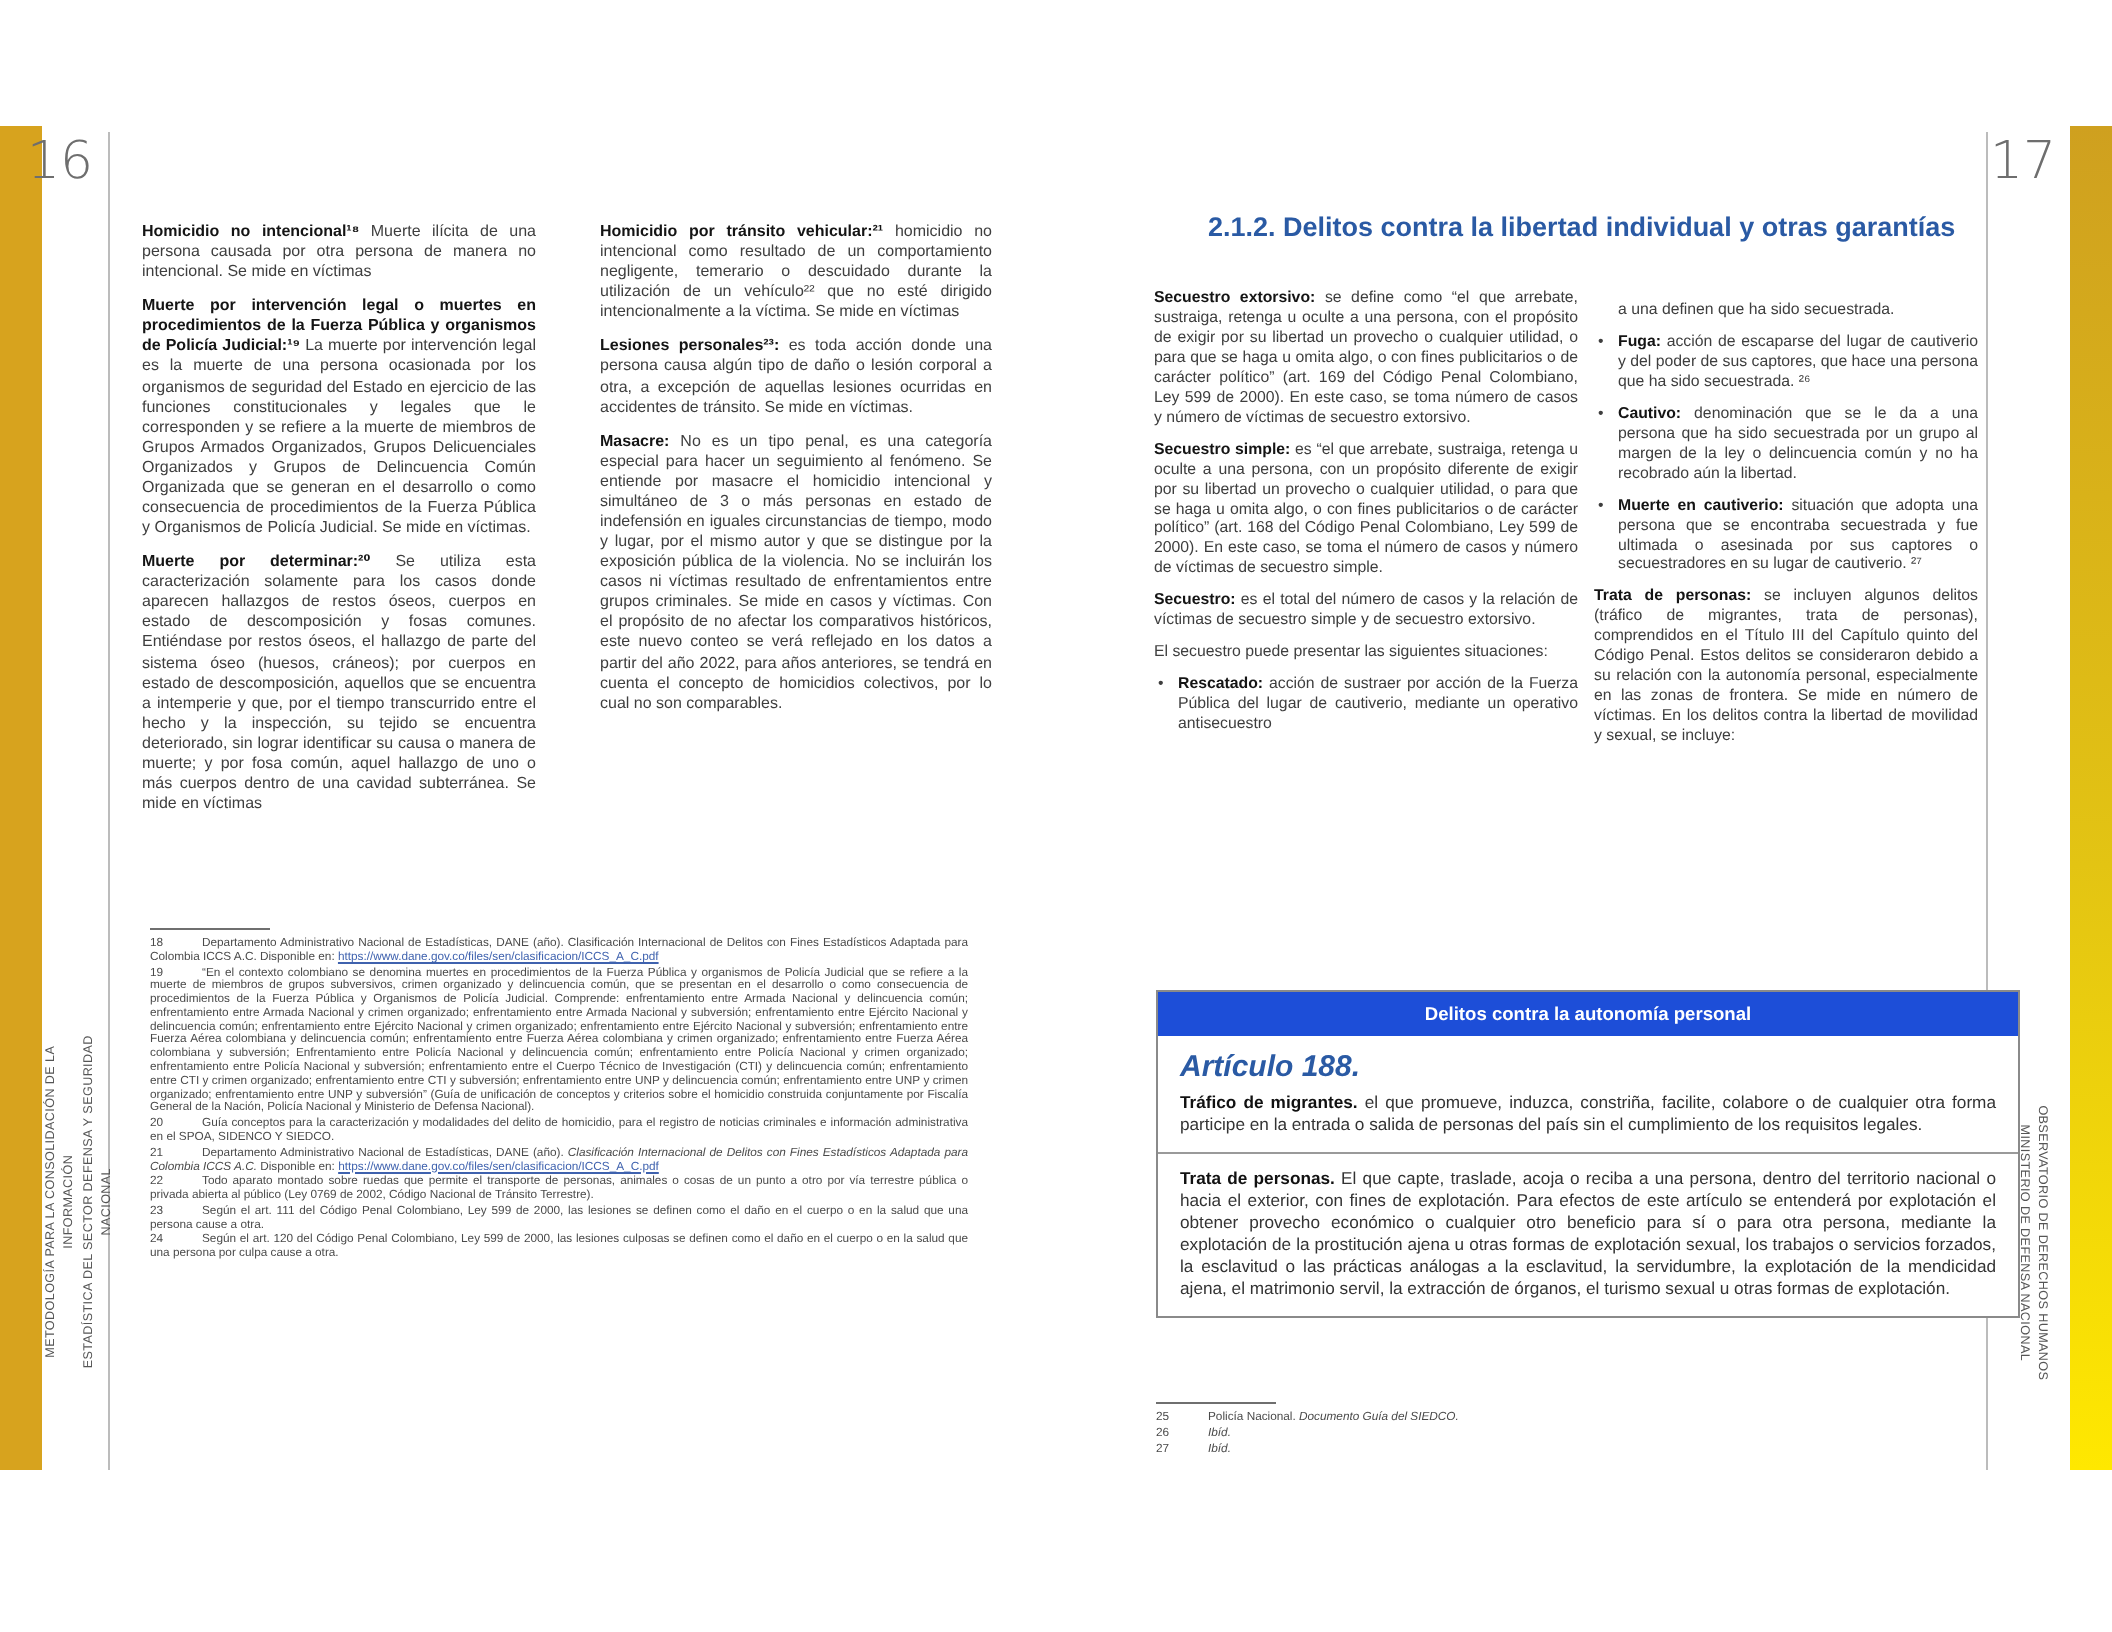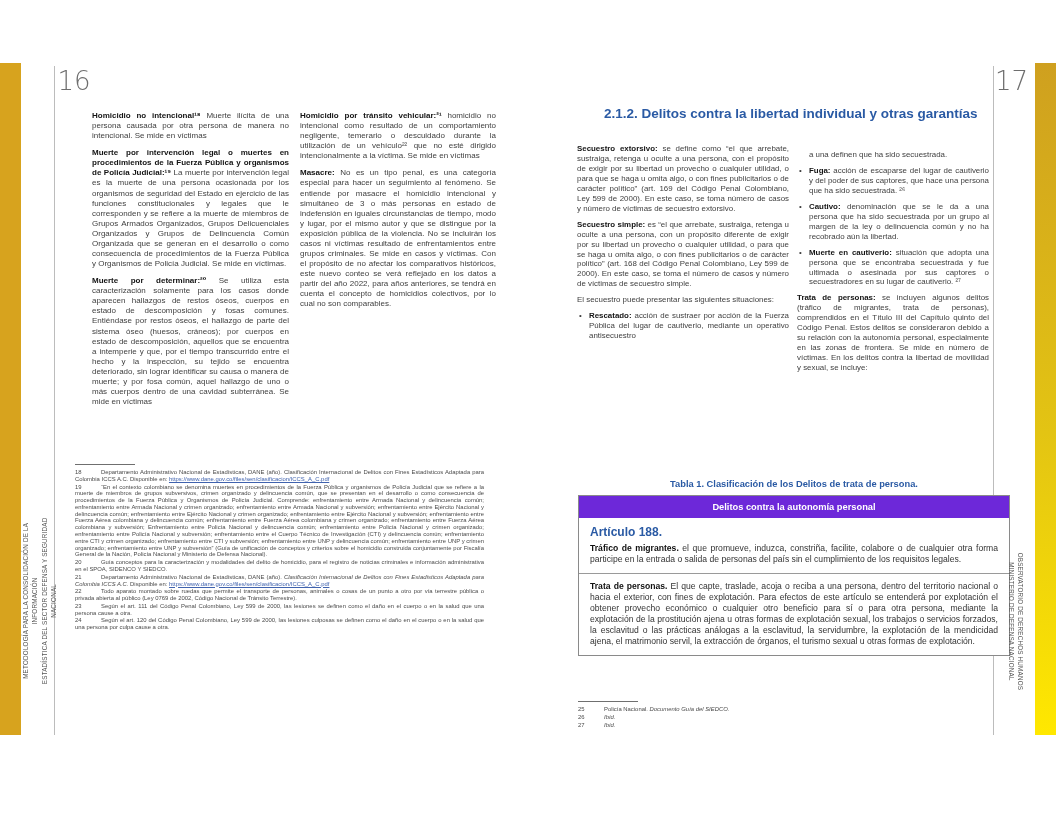--- a/index.html
+++ b/index.html
@@ -9,28 +9,28 @@
   
   .goldbar-left{position:absolute;left:0;top:63px;width:21px;height:672px;background:#D7A31E;}
   .goldbar-right{position:absolute;left:1035px;top:63px;width:21px;height:672px;
                  background:linear-gradient(180deg,#CFA01F 0%,#E3C413 55%,#FFE800 100%);}
   .rule{position:absolute;top:66px;width:1px;height:669px;background:#bcbcbc;}
   .rule-left{left:54px;}
   .rule-right{left:993px;}
 
   .pagenum{position:absolute;font-family:"DejaVu Sans",sans-serif;font-weight:200;
            font-size:26px;color:#6e6e6e;}
-  .pagenum-left{left:10px;top:66px;width:40px;text-align:center;margin-left:44px;}
+  .pagenum-left{left:10px;top:66px;width:40px;text-align:center;}
   .pagenum-right{left:995px;top:66px;width:38px;text-align:left;}
 
   
   .col{position:absolute;}
   .col p{margin:0 0 7px;text-align:justify;font-size:8px;line-height:1.26;color:#3e3e3e;}
   .col p b{color:#141414;}
-  .col-l1{left:92px;top:111px;width:197px;}
+  .col-l1{left:71px;top:111px;width:197px;}
   .col-l2{left:300px;top:111px;width:196px;}
   .col-r1{left:577px;top:144px;width:212px;}
   .col-r2{left:797px;top:150px;width:192px;}
   .col-r1 p,.col-r2 p{font-size:7.9px;margin:0 0 6px;}
   .para.bullet{padding-left:12px;position:relative;}
   .para.bullet::before{content:"\2022";position:absolute;left:2px;top:0;color:#3e3e3e;}
   .para.indent{padding-left:12px;}
 
   
   .heading{position:absolute;left:604px;top:106px;width:414px;margin:0;
@@ -47,25 +47,25 @@
   .fn{font-size:5.9px;line-height:1.15;color:#4a4a4a;text-align:justify;margin:0 0 1px;}
   .fn-n{display:inline-block;width:26px;}
   .lnk{color:#3F62AE;text-decoration:underline;cursor:pointer;}
   .it{font-style:italic;}
 
   
   .tcaption{position:absolute;left:578px;top:479px;width:432px;text-align:center;
             color:#2A5AA4;font-weight:700;font-size:9.3px;}
   .dtable{position:absolute;left:578px;top:495px;width:432px;border:1px solid #8a8a8a;
           background:#fff;box-sizing:border-box;}
-  .thead{background:#6d28d9;color:#ffffff;font-weight:700;font-size:9.3px;
+  .thead{background:#1d4ed8;color:#ffffff;font-weight:700;font-size:9.3px;
          text-align:center;padding:6px 4px;}
   .trow{padding:7px 11px 8px;}
   .trow + .trow{border-top:1px solid #9a9a9a;}
-  .trow .article{color:#2A5AA4;font-weight:700;font-size:12px;margin:0 0 4px;}
+  .trow .article{color:#2A5AA4;font-weight:700;font-size:15px;margin:0 0 4px;font-style:italic;}
   .trow p{margin:0;font-size:8.6px;line-height:1.28;color:#333;text-align:justify;}
   .trow p b{color:#111;}
 
   
   .side{position:absolute;font-size:6.3px;line-height:1.5;color:#555;text-align:center;
         letter-spacing:0.2px;}
   .side-left{left:-60px;top:582px;width:200px;transform:rotate(-90deg);}
   .side-right{left:916px;top:612px;width:200px;transform:rotate(90deg);}
 </style>
 </head>
@@ -81,49 +81,50 @@
   <div class="pagenum pagenum-left">16</div>
   <div class="pagenum pagenum-right">17</div>
 
   <div class="col col-l1">
       <p class="para"><b>Homicidio no intencional¹⁸ </b><span>Muerte ilícita de una persona causada por otra persona de manera no intencional. Se mide en víctimas</span></p>
       <p class="para"><b>Muerte por intervención legal o muertes en procedimientos de la Fuerza Pública y organismos de Policía Judicial:¹⁹ </b><span>La muerte por intervención legal es la muerte de una persona ocasionada por los organismos de seguridad del Estado en ejercicio de las funciones constitucionales y legales que le corresponden y se refiere a la muerte de miembros de Grupos Armados Organizados, Grupos Delicuenciales Organizados y Grupos de Delincuencia Común Organizada que se generan en el desarrollo o como consecuencia de procedimientos de la Fuerza Pública y Organismos de Policía Judicial. Se mide en víctimas.</span></p>
       <p class="para"><b>Muerte por determinar:²⁰ </b><span>Se utiliza esta caracterización solamente para los casos donde aparecen hallazgos de restos óseos, cuerpos en estado de descomposición y fosas comunes. Entiéndase por restos óseos, el hallazgo de parte del sistema óseo (huesos, cráneos); por cuerpos en estado de descomposición, aquellos que se encuentra a intemperie y que, por el tiempo transcurrido entre el hecho y la inspección, su tejido se encuentra deteriorado, sin lograr identificar su causa o manera de muerte; y por fosa común, aquel hallazgo de uno o más cuerpos dentro de una cavidad subterránea. Se mide en víctimas</span></p>
     </div>
   <div class="col col-l2">
       <p class="para"><b>Homicidio por tránsito vehicular:²¹ </b><span>homicidio no intencional como resultado de un comportamiento negligente, temerario o descuidado durante la utilización de un vehículo²² que no esté dirigido intencionalmente a la víctima. Se mide en víctimas</span></p>
+      <p class="para"><b>Lesiones personales²³: </b><span>es toda acción donde una persona causa algún tipo de daño o lesión corporal a otra, a excepción de aquellas lesiones ocurridas en accidentes de tránsito. Se mide en víctimas.</span></p>
       <p class="para"><b>Masacre: </b><span>No es un tipo penal, es una categoría especial para hacer un seguimiento al fenómeno. Se entiende por masacre el homicidio intencional y simultáneo de 3 o más personas en estado de indefensión en iguales circunstancias de tiempo, modo y lugar, por el mismo autor y que se distingue por la exposición pública de la violencia. No se incluirán los casos ni víctimas resultado de enfrentamientos entre grupos criminales. Se mide en casos y víctimas. Con el propósito de no afectar los comparativos históricos, este nuevo conteo se verá reflejado en los datos a partir del año 2022, para años anteriores, se tendrá en cuenta el concepto de homicidios colectivos, por lo cual no son comparables.</span></p>
     </div>
   <div class="fnrule fnrule-left"></div>
   <div class="fnblock fnblock-left">
       <div class="fn"><span class="fn-n">18</span><span>Departamento Administrativo Nacional de Estadísticas, DANE (año). Clasificación Internacional de Delitos con Fines Estadísticos Adaptada para Colombia ICCS A.C. Disponible en: </span><span class="lnk">https://www.dane.gov.co/files/sen/clasificacion/ICCS_A_C.pdf</span></div>
       <div class="fn"><span class="fn-n">19</span><span>“En el contexto colombiano se denomina muertes en procedimientos de la Fuerza Pública y organismos de Policía Judicial que se refiere a la muerte de miembros de grupos subversivos, crimen organizado y delincuencia común, que se presentan en el desarrollo o como consecuencia de procedimientos de la Fuerza Pública y Organismos de Policía Judicial. Comprende: enfrentamiento entre Armada Nacional y delincuencia común; enfrentamiento entre Armada Nacional y crimen organizado; enfrentamiento entre Armada Nacional y subversión; enfrentamiento entre Ejército Nacional y delincuencia común; enfrentamiento entre Ejército Nacional y crimen organizado; enfrentamiento entre Ejército Nacional y subversión; enfrentamiento entre Fuerza Aérea colombiana y delincuencia común; enfrentamiento entre Fuerza Aérea colombiana y crimen organizado; enfrentamiento entre Fuerza Aérea colombiana y subversión; Enfrentamiento entre Policía Nacional y delincuencia común; enfrentamiento entre Policía Nacional y crimen organizado; enfrentamiento entre Policía Nacional y subversión; enfrentamiento entre el Cuerpo Técnico de Investigación (CTI) y delincuencia común; enfrentamiento entre CTI y crimen organizado; enfrentamiento entre CTI y subversión; enfrentamiento entre UNP y delincuencia común; enfrentamiento entre UNP y crimen organizado; enfrentamiento entre UNP y subversión” (Guía de unificación de conceptos y criterios sobre el homicidio construida conjuntamente por Fiscalía General de la Nación, Policía Nacional y Ministerio de Defensa Nacional).</span></div>
       <div class="fn"><span class="fn-n">20</span><span>Guía conceptos para la caracterización y modalidades del delito de homicidio, para el registro de noticias criminales e información administrativa en el SPOA, SIDENCO Y SIEDCO.</span></div>
       <div class="fn"><span class="fn-n">21</span><span>Departamento Administrativo Nacional de Estadísticas, DANE (año). </span><span class="it">Clasificación Internacional de Delitos con Fines Estadísticos Adaptada para Colombia ICCS A.C.</span><span> Disponible en: </span><span class="lnk">https://www.dane.gov.co/files/sen/clasificacion/ICCS_A_C.pdf</span></div>
       <div class="fn"><span class="fn-n">22</span><span>Todo aparato montado sobre ruedas que permite el transporte de personas, animales o cosas de un punto a otro por vía terrestre pública o privada abierta al público (Ley 0769 de 2002, Código Nacional de Tránsito Terrestre).</span></div>
       <div class="fn"><span class="fn-n">23</span><span>Según el art. 111 del Código Penal Colombiano, Ley 599 de 2000, las lesiones se definen como el daño en el cuerpo o en la salud que una persona cause a otra.</span></div>
       <div class="fn"><span class="fn-n">24</span><span>Según el art. 120 del Código Penal Colombiano, Ley 599 de 2000, las lesiones culposas se definen como el daño en el cuerpo o en la salud que una persona por culpa cause a otra.</span></div>
     </div>
 
   <h2 class="heading">2.1.2. Delitos contra la libertad individual y otras garantías</h2>
   <div class="col col-r1">
       <p class="para"><b>Secuestro extorsivo: </b><span>se define como “el que arrebate, sustraiga, retenga u oculte a una persona, con el propósito de exigir por su libertad un provecho o cualquier utilidad, o para que se haga u omita algo, o con fines publicitarios o de carácter político” (art. 169 del Código Penal Colombiano, Ley 599 de 2000). En este caso, se toma número de casos y número de víctimas de secuestro extorsivo.</span></p>
       <p class="para"><b>Secuestro simple: </b><span>es “el que arrebate, sustraiga, retenga u oculte a una persona, con un propósito diferente de exigir por su libertad un provecho o cualquier utilidad, o para que se haga u omita algo, o con fines publicitarios o de carácter político” (art. 168 del Código Penal Colombiano, Ley 599 de 2000). En este caso, se toma el número de casos y número de víctimas de secuestro simple.</span></p>
+      <p class="para"><b>Secuestro: </b><span>es el total del número de casos y la relación de víctimas de secuestro simple y de secuestro extorsivo.</span></p>
       <p class="para"><span>El secuestro puede presentar las siguientes situaciones:</span></p>
       <p class="para bullet"><b>Rescatado: </b><span>acción de sustraer por acción de la Fuerza Pública del lugar de cautiverio, mediante un operativo antisecuestro</span></p>
     </div>
   <div class="col col-r2">
       <p class="para indent"><span>a una definen que ha sido secuestrada.</span></p>
       <p class="para bullet"><b>Fuga: </b><span>acción de escaparse del lugar de cautiverio y del poder de sus captores, que hace una persona que ha sido secuestrada. ²⁶</span></p>
       <p class="para bullet"><b>Cautivo: </b><span>denominación que se le da a una persona que ha sido secuestrada por un grupo al margen de la ley o delincuencia común y no ha recobrado aún la libertad.</span></p>
       <p class="para bullet"><b>Muerte en cautiverio: </b><span>situación que adopta una persona que se encontraba secuestrada y fue ultimada o asesinada por sus captores o secuestradores en su lugar de cautiverio. ²⁷</span></p>
       <p class="para"><b>Trata de personas: </b><span>se incluyen algunos delitos (tráfico de migrantes, trata de personas), comprendidos en el Título III del Capítulo quinto del Código Penal. Estos delitos se consideraron debido a su relación con la autonomía personal, especialmente en las zonas de frontera. Se mide en número de víctimas. En los delitos contra la libertad de movilidad y sexual, se incluye:</span></p>
     </div>
 
-  <div class="tcaption">Tabla 1. Clasificación de los Delitos de trata de persona.</div>
   <div class="dtable">
     <div class="thead">Delitos contra la autonomía personal</div>
     <div class="tbody">
         <div class="trow">
           <div class="article">Artículo 188.</div>
           <p><b>Tráfico de migrantes. </b><span>el que promueve, induzca, constriña, facilite, colabore o de cualquier otra forma participe en la entrada o salida de personas del país sin el cumplimiento de los requisitos legales.</span></p>
         </div>
         <div class="trow">
           <p><b>Trata de personas. </b><span>El que capte, traslade, acoja o reciba a una persona, dentro del territorio nacional o hacia el exterior, con fines de explotación. Para efectos de este artículo se entenderá por explotación el obtener provecho económico o cualquier otro beneficio para sí o para otra persona, mediante la explotación de la prostitución ajena u otras formas de explotación sexual, los trabajos o servicios forzados, la esclavitud o las prácticas análogas a la esclavitud, la servidumbre, la explotación de la mendicidad ajena, el matrimonio servil, la extracción de órganos, el turismo sexual u otras formas de explotación.</span></p>
         </div>

